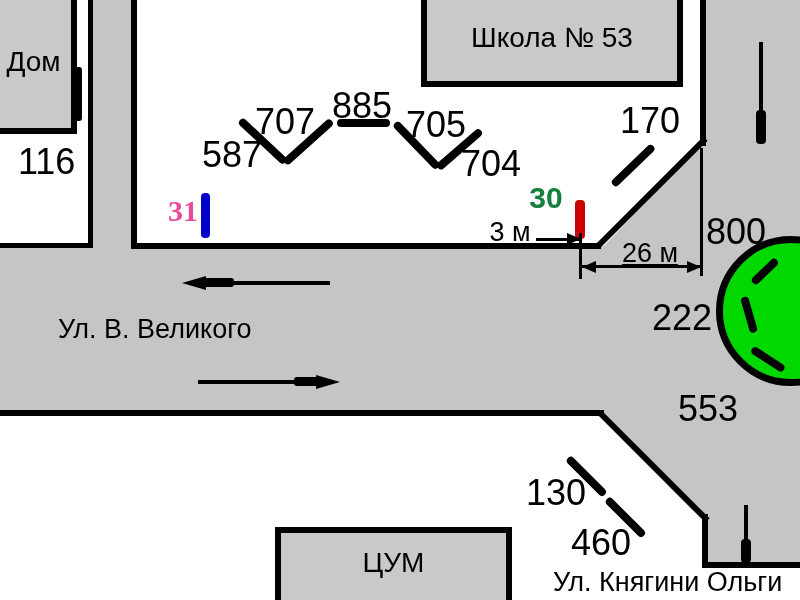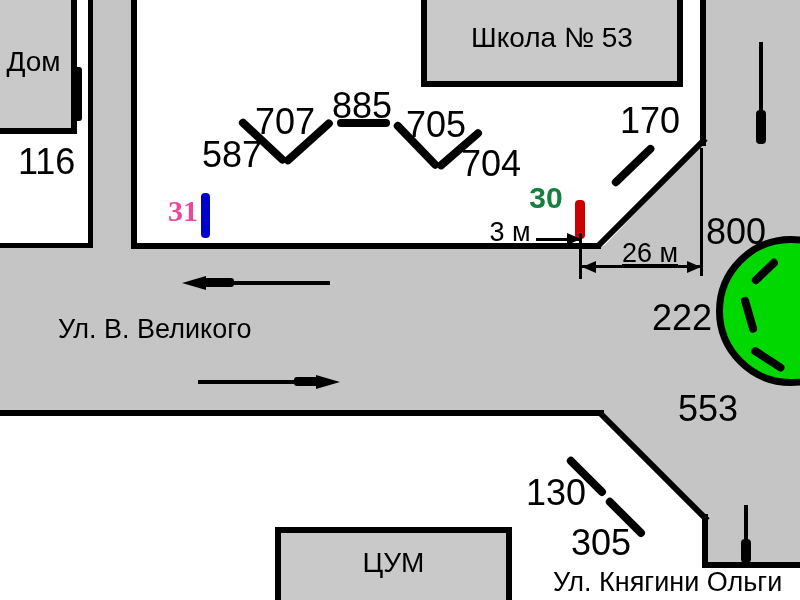--- a/index.html
+++ b/index.html
@@ -116,21 +116,21 @@
   <div class="dim-label" style="left:612px;top:240px;width:76px;text-decoration:underline;">26 м</div>
 
   <div class="lbl" style="left:18px;top:144px;width:60px;">116</div>
   <div class="lbl" style="left:202px;top:137px;width:60px;">587</div>
   <div class="lbl" style="left:255px;top:104px;width:60px;">707</div>
   <div class="lbl" style="left:332px;top:88px;width:60px;">885</div>
   <div class="lbl" style="left:406px;top:107px;width:60px;">705</div>
   <div class="lbl" style="left:461px;top:146px;width:60px;">704</div>
   <div class="lbl" style="left:620px;top:103px;width:60px;">170</div>
   <div class="lbl" style="left:526px;top:475px;width:60px;">130</div>
-  <div class="lbl" style="left:571px;top:525px;width:60px;">305</div>
+  <div class="lbl" style="left:571px;top:525px;width:60px;">460</div>
   <div class="lbl" style="left:706px;top:214px;width:60px;">800</div>
   <div class="lbl" style="left:652px;top:300px;width:60px;">222</div>
   <div class="lbl" style="left:678px;top:343px;width:60px;margin-top:48px;">553</div>
 
   <div class="street-name" style="left:58px;top:316px;">Ул. В. Великого</div>
   <div class="street-name" style="left:553px;top:569px;">Ул. Княгини Ольги</div>
 
 </div>
 
 </body></html>

